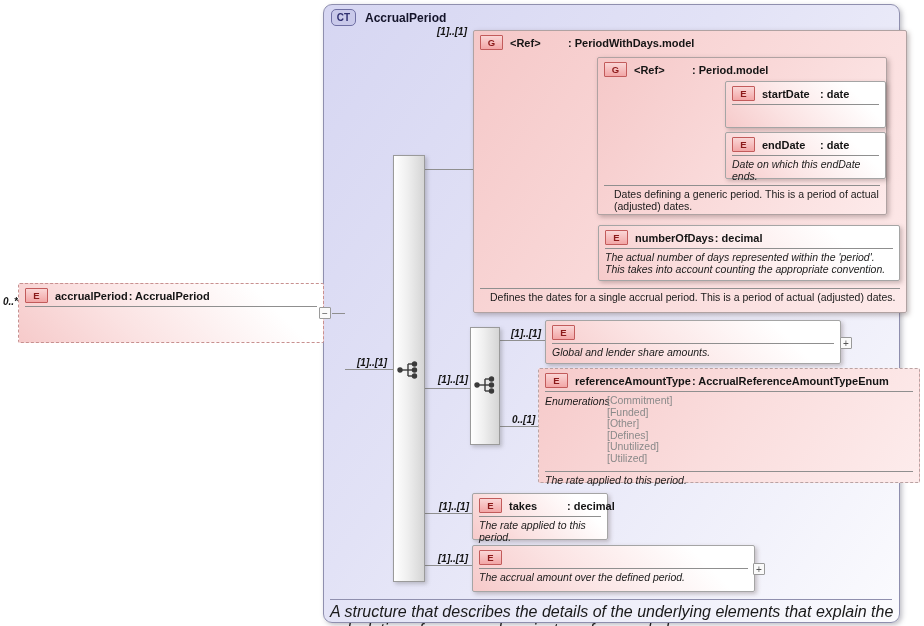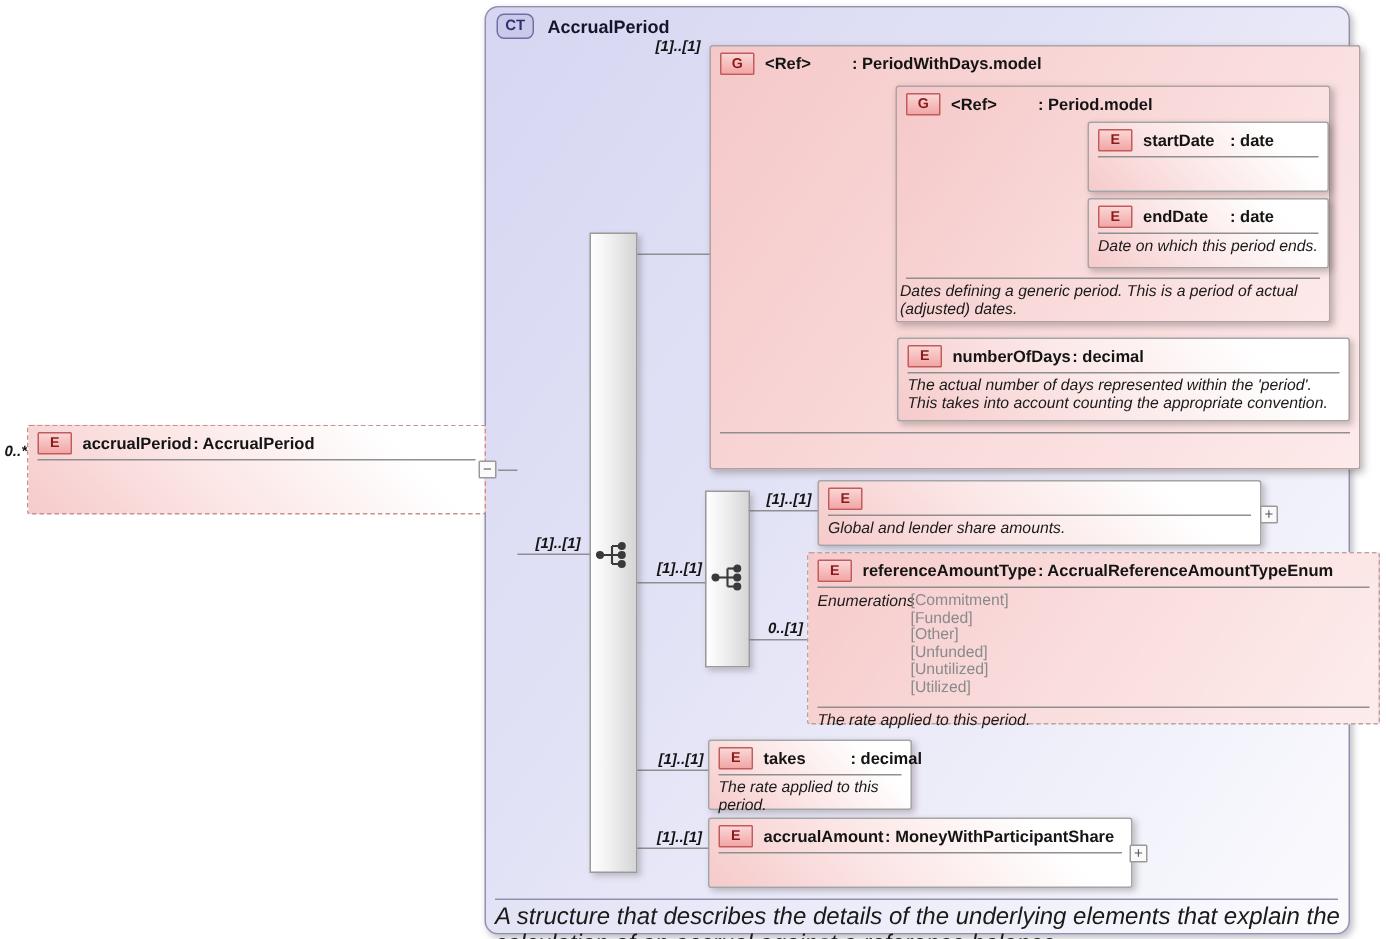--- a/index.html
+++ b/index.html
@@ -33,21 +33,21 @@
   .badge{width:21px;height:13px;flex:none;border:1px solid #c25b5b;border-radius:1px;
       background:linear-gradient(180deg,#fad6d6,#f2a6a6);color:#8b1a1a;
       font-size:9.5px;font-weight:bold;display:flex;align-items:center;justify-content:center;}
   .title{font-size:11px;font-weight:bold;color:#141414;white-space:nowrap;}
   .title .nm{display:inline-block;min-width:57px;}
   .title .tp{margin-left:1px;}
   .sep{height:1px;background:#8f8f8f;margin:2px 6px 0 6px;}
   .ann{font-size:10.5px;font-style:italic;color:#1a1a1a;line-height:1.18;
       padding:2px 6px 3px 6px;}
   .g-sep{position:absolute;left:6px;height:1px;background:#8f8f8f;}
-  .g-ann{position:absolute;left:2px;font-size:10.5px;font-style:italic;color:#1a1a1a;
+  .g-ann{position:absolute;left:16px;font-size:10.5px;color:#1a1a1a;
       line-height:1.18;}
   
   .seq{position:absolute;border:1px solid #9a9a9a;
       background:linear-gradient(90deg,#ffffff 0%,#efefef 45%,#d5d5d5 100%);
       box-shadow:2px 2px 4px rgba(80,80,80,.3);}
   .seq svg{position:absolute;left:3px;}
   
   .hline{position:absolute;height:1px;background:#8f8f8f;}
   .mult{position:absolute;font-size:10px;font-weight:bold;font-style:italic;
       color:#141414;white-space:nowrap;}
@@ -170,20 +170,21 @@
   <div class="sep"></div>
 </div>
 <div class="pmbox" style="left:319px;top:307px;">−</div>
 
 <div class="grp" style="left:473px;top:30px;width:432px;height:281px;">
   <div class="hdr">
     <div class="badge">G</div>
     <div class="title"><span class="nm">&lt;Ref&gt;</span><span class="tp">: PeriodWithDays.model</span></div>
   </div>
   <div class="g-sep" style="top:257px;width:420px;"></div>
+  <div class="g-ann" style="top:260px;width:420px;">Defines the dates for a single accrual period. This is a period of actual (adjusted) dates.</div>
 </div>
 
 <div class="grp" style="left:597px;top:57px;width:288px;height:156px;">
   <div class="hdr">
     <div class="badge">G</div>
     <div class="title"><span class="nm">&lt;Ref&gt;</span><span class="tp">: Period.model</span></div>
   </div>
   <div class="g-sep" style="top:127px;width:276px;"></div>
   <div class="g-ann" style="top:130px;width:276px;">Dates defining a generic period. This is a period of actual (adjusted) dates.</div>
 </div>
@@ -195,21 +196,21 @@
   </div>
   <div class="sep"></div>
 </div>
 
 <div class="node" style="left:725px;top:132px;width:159px;height:45px;">
   <div class="hdr">
     <div class="badge">E</div>
     <div class="title"><span class="nm">endDate</span><span class="tp">: date</span></div>
   </div>
   <div class="sep"></div>
-  <div class="ann">Date on which this period ends.</div>
+  <div class="ann">Date on which this endDate ends.</div>
 </div>
 
 <div class="node" style="left:598px;top:225px;width:300px;height:54px;">
   <div class="hdr">
     <div class="badge">E</div>
     <div class="title"><span class="nm">numberOfDays</span><span class="tp">: decimal</span></div>
   </div>
   <div class="sep"></div>
   <div class="ann">The actual number of days represented within the 'period'. This takes into account counting the appropriate convention.</div>
 </div>
@@ -228,38 +229,38 @@
     <div class="badge">E</div>
     <div class="title"><span class="nm">referenceAmountType</span><span class="tp">: AccrualReferenceAmountTypeEnum</span></div>
   </div>
   <div class="sep"></div>
   <div class="enum-wrap">
     <div class="enum-label">Enumerations</div>
     <div class="enum-list">
       <div>[Commitment]</div>
       <div>[Funded]</div>
       <div>[Other]</div>
-      <div>[Unfunded]</div>
+      <div>[Defines]</div>
       <div>[Unutilized]</div>
       <div>[Utilized]</div>
     </div>
   </div>
   <div class="sep"></div>
   <div class="ann">The rate applied to this period.</div>
 </div>
 
 <div class="node" style="left:472px;top:493px;width:134px;height:45px;">
   <div class="hdr">
     <div class="badge">E</div>
     <div class="title"><span class="nm">takes</span><span class="tp">: decimal</span></div>
   </div>
   <div class="sep"></div>
   <div class="ann">The rate applied to this period.</div>
 </div>
 
 <div class="node" style="left:472px;top:545px;width:281px;height:45px;">
   <div class="hdr">
     <div class="badge">E</div>
-    <div class="title"><span class="nm">accrualAmount</span><span class="tp">: MoneyWithParticipantShare</span></div>
-  </div>
-  <div class="sep"></div>
+  </div>
+  <div class="sep"></div>
+  <div class="ann">The accrual amount over the defined period.</div>
 </div>
 <div class="pmbox" style="left:753px;top:563px;">+</div>
 
 </body></html>

